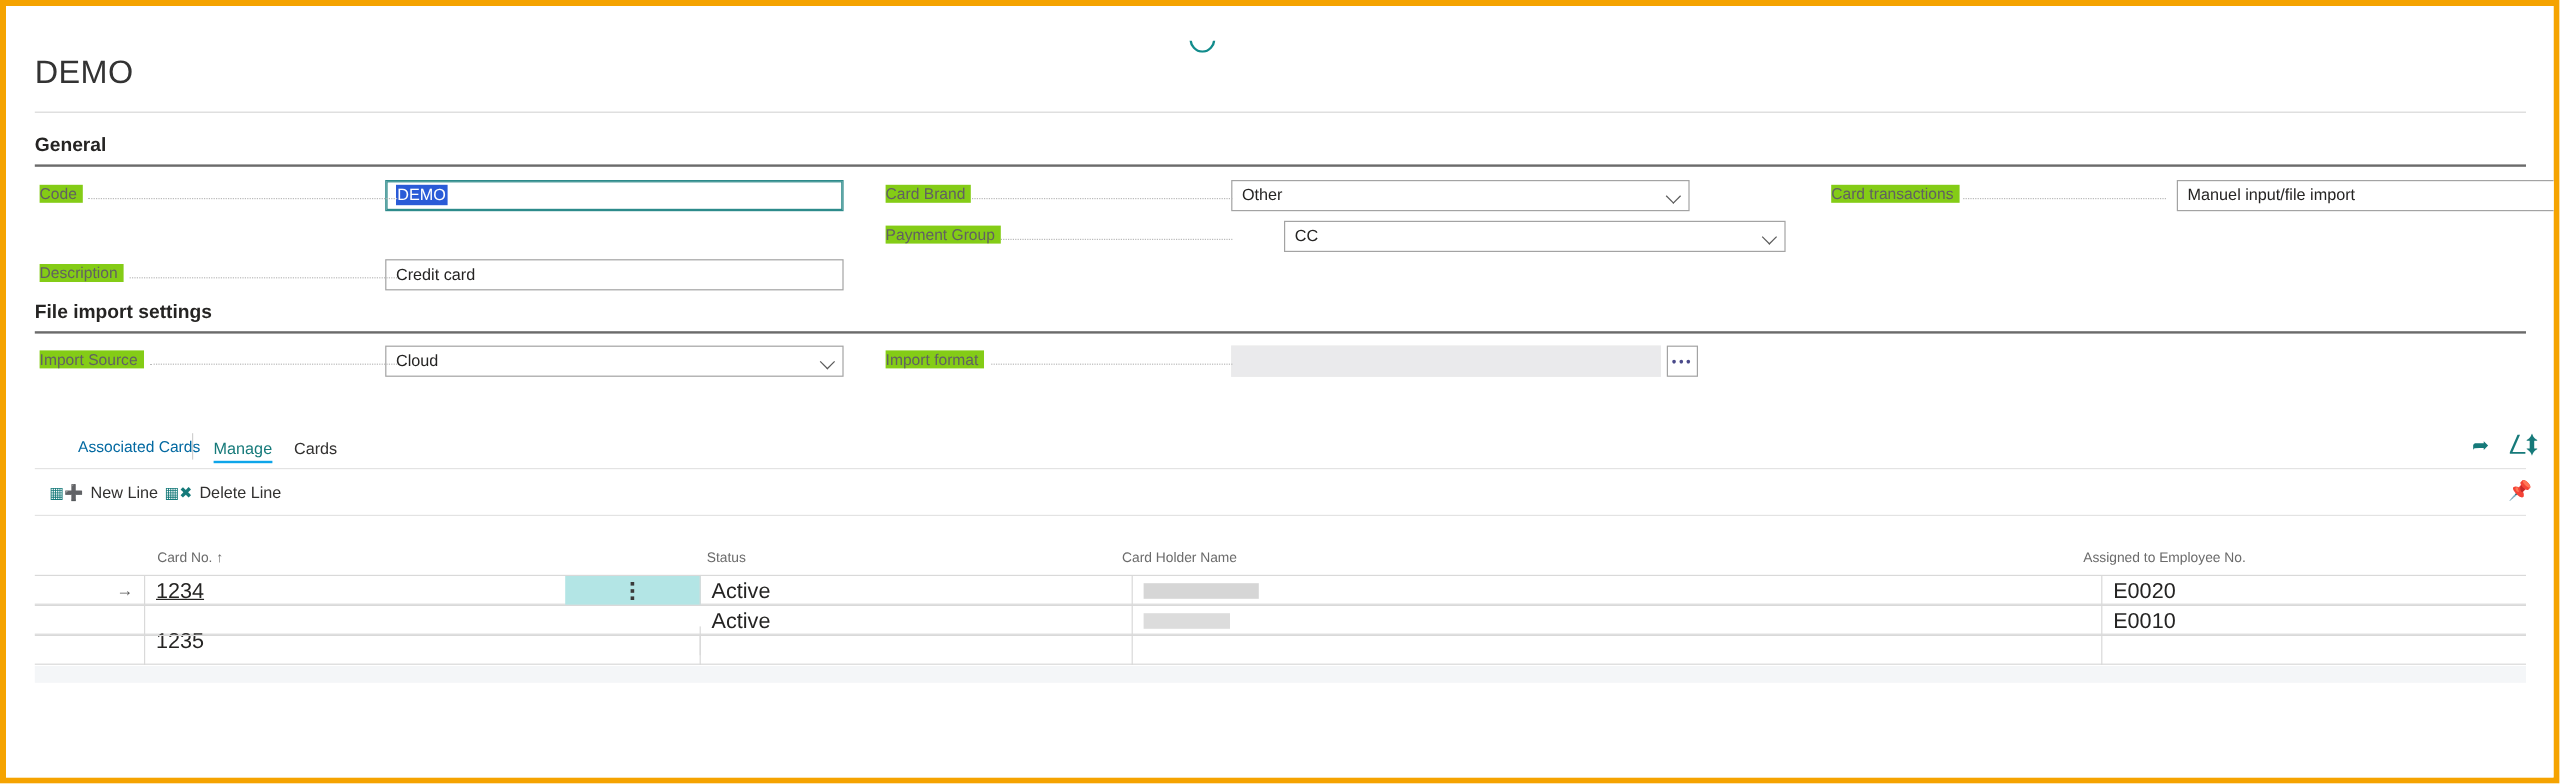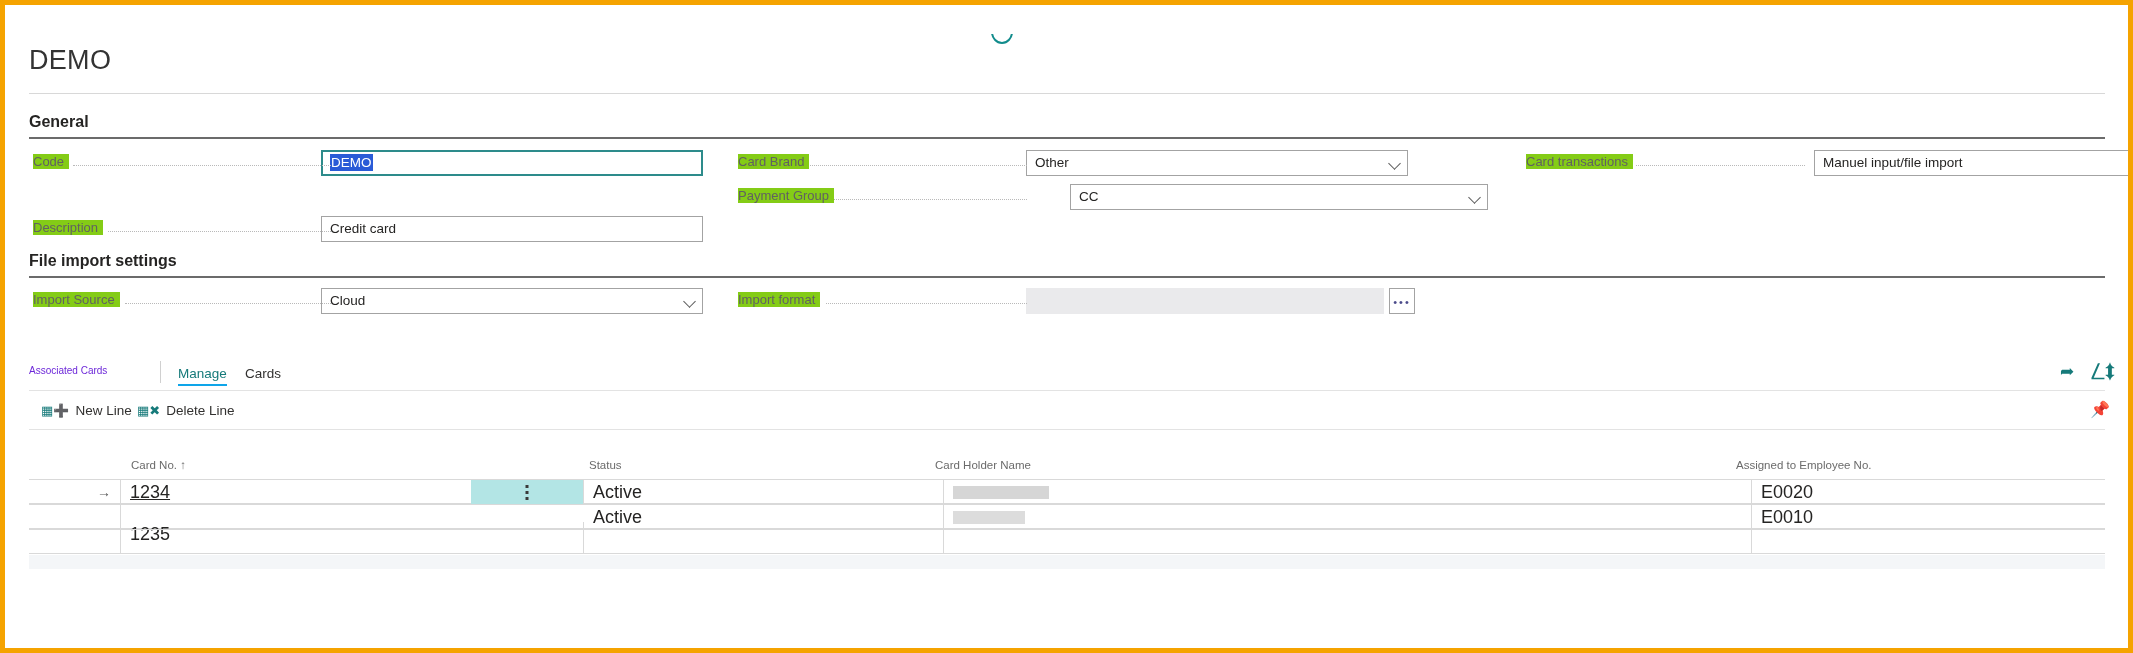--- a/index.html
+++ b/index.html
@@ -136,22 +136,23 @@
     text-align:center;
     font-size:11px;
     line-height:8px;
     letter-spacing:2px;
     color:#4a4a8a;
   }
 
   
   .part-title {
     position:absolute;
-    font-size:10px;
-    color:#6d28d9;
+    font-size:13px;
+    color:#0369a1;
+    margin-left:36px;
   }
   .vdiv {
     position:absolute;
     width:1px;
     background:#d0d0d0;
   }
   .menu-link {
     position:absolute;
     font-size:13.5px;
     color:#323130;

